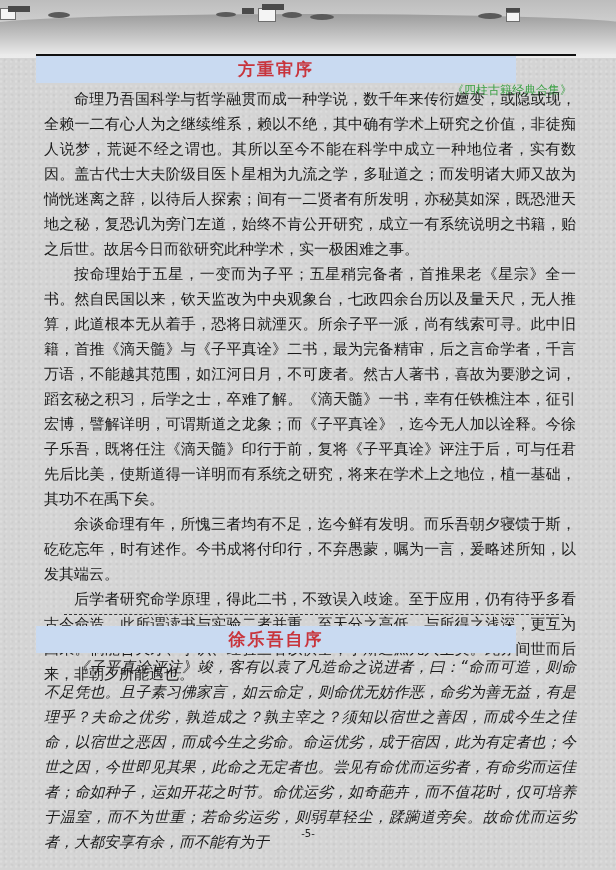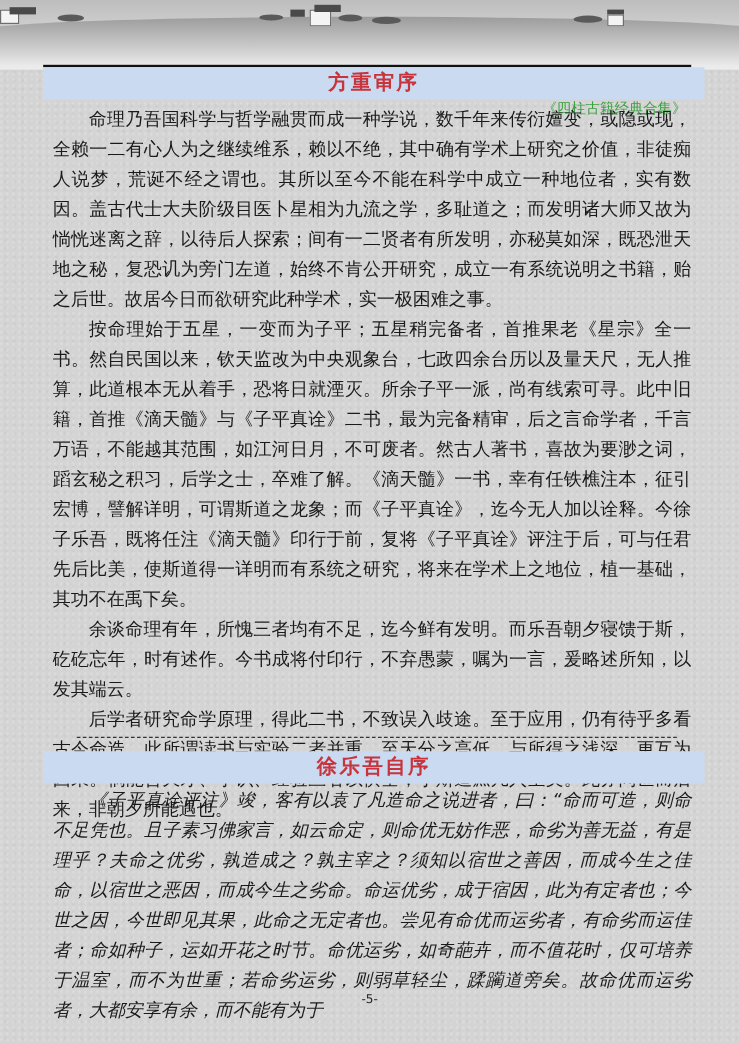--- a/index.html
+++ b/index.html
@@ -27,21 +27,21 @@
   .roof { position: absolute; background: #4a4a4a; }
   .tree { position: absolute; background: #5a5a5a; border-radius: 50%; }
   .series-title {
     position: absolute; right: 44px; top: 38px;
     font-size: 12px; color: #3aa043; letter-spacing: 0; margin-top: 44px;
   }
   .rule {
     position: absolute; left: 36px; top: 54px; width: 540px; height: 2px; background: #111;
   }
   .section-header {
-    position: absolute; left: 36px; width: 551px; height: 27px;
+    position: absolute; left: 36px; width: 480px; height: 27px;
     background: #c9daf1; text-align: center;
   }
   .section-header span {
     display: inline-block; line-height: 27px; font-size: 17px; font-weight: bold;
     color: #c8343c; letter-spacing: 2px;
   }
   .content {
     position: absolute; left: 44px; width: 532px;
     font-size: 15px; line-height: 25px; text-align: justify;
   }

